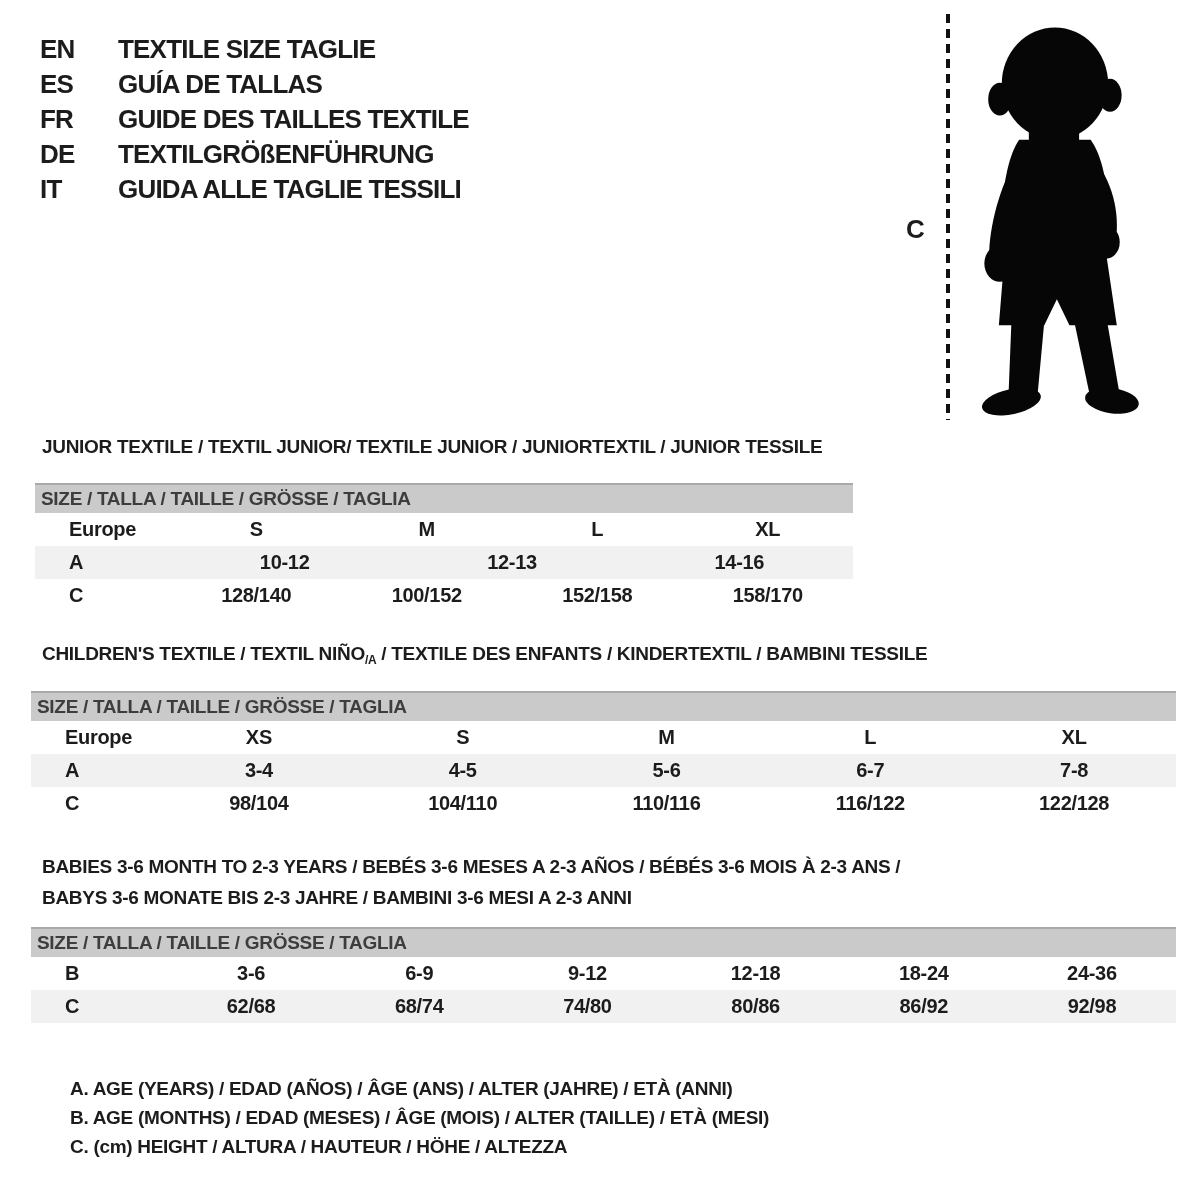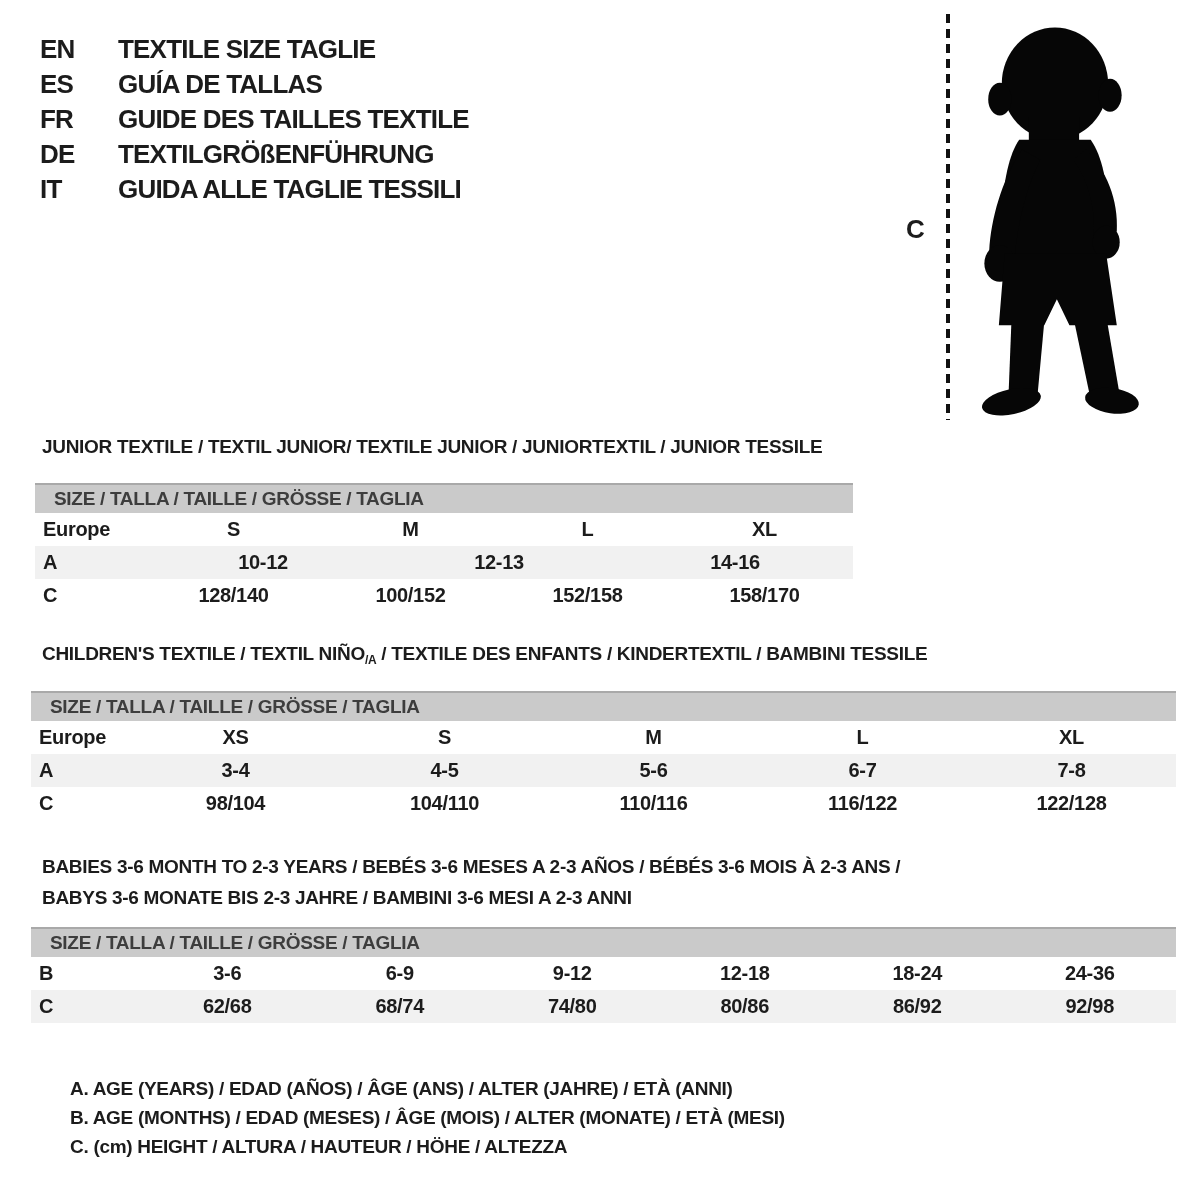--- a/index.html
+++ b/index.html
@@ -24,26 +24,26 @@
   .measure-label{left:906px;top:214px;font-weight:bold;font-size:26px;}
   .silhouette{left:958px;top:16px;width:190px;height:406px;}
 
   
   .sec-title{font-weight:bold;font-size:19px;letter-spacing:-0.3px;white-space:nowrap;}
   .sec-title .sub{font-size:12px;vertical-align:-4px;}
 
   
   .table{position:absolute;}
   .size-bar{height:30px;line-height:28px;background:#cacaca;border-top:2px solid #a9a9a9;
-    box-sizing:border-box;padding-left:19px;font-weight:bold;font-size:19px;
+    box-sizing:border-box;padding-left:6px;font-weight:bold;font-size:19px;
     letter-spacing:-0.3px;color:#3d3d3d;white-space:nowrap;}
   .trow{display:flex;height:33px;line-height:33px;font-weight:bold;font-size:20px;
     letter-spacing:-0.3px;}
   .trow.shade{background:#f1f1f1;}
-  .tlabel{padding-left:8px;box-sizing:border-box;}
+  .tlabel{padding-left:8px;box-sizing:border-box;margin-left:26px;}
   .junior .tlabel{width:110px;}
   .children .tlabel{width:100px;}
   .babies .tlabel{width:110px;}
   .tcell{flex:1;text-align:center;}
 
   
   .legend-line{height:29px;line-height:29px;font-weight:bold;font-size:19px;
     letter-spacing:-0.3px;white-space:nowrap;margin-left:28px;}
 </style>
 </head>
@@ -168,15 +168,15 @@
     <div class="tcell">68/74</div>
     <div class="tcell">74/80</div>
     <div class="tcell">80/86</div>
     <div class="tcell">86/92</div>
     <div class="tcell">92/98</div>
   </div>
 </div>
 
 <div class="abs" style="left:42px;top:1074px;">
   <div class="legend-line">A. AGE (YEARS) / EDAD (AÑOS) / ÂGE (ANS) / ALTER (JAHRE) / ETÀ (ANNI)</div>
-  <div class="legend-line">B. AGE (MONTHS) / EDAD (MESES) / ÂGE (MOIS) / ALTER (MONATE) / ETÀ (MESI)</div>
+  <div class="legend-line">B. AGE (MONTHS) / EDAD (MESES) / ÂGE (MOIS) / ALTER (TAILLE) / ETÀ (MESI)</div>
   <div class="legend-line">C. (cm) HEIGHT / ALTURA / HAUTEUR / HÖHE / ALTEZZA</div>
 </div>
 
 </body></html>

